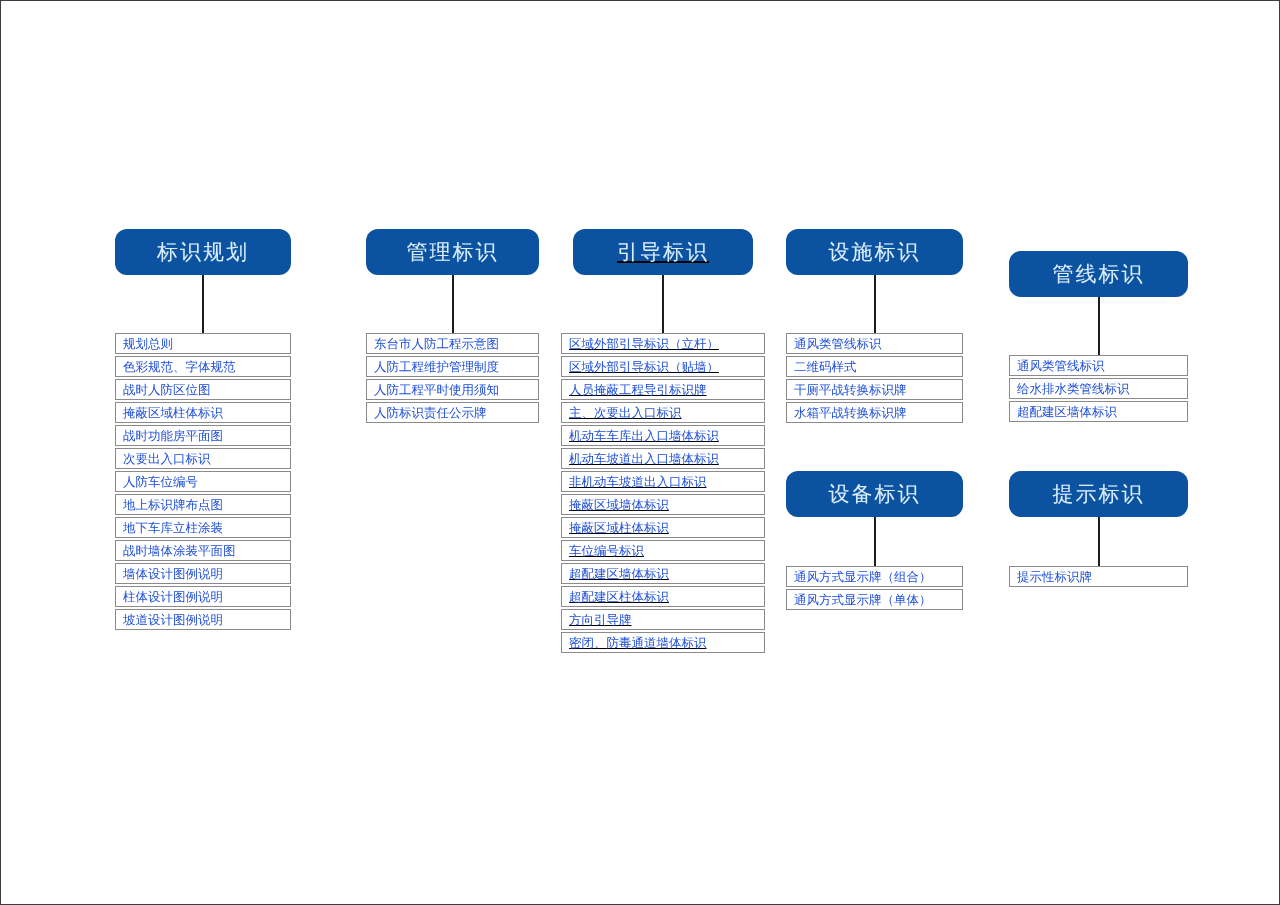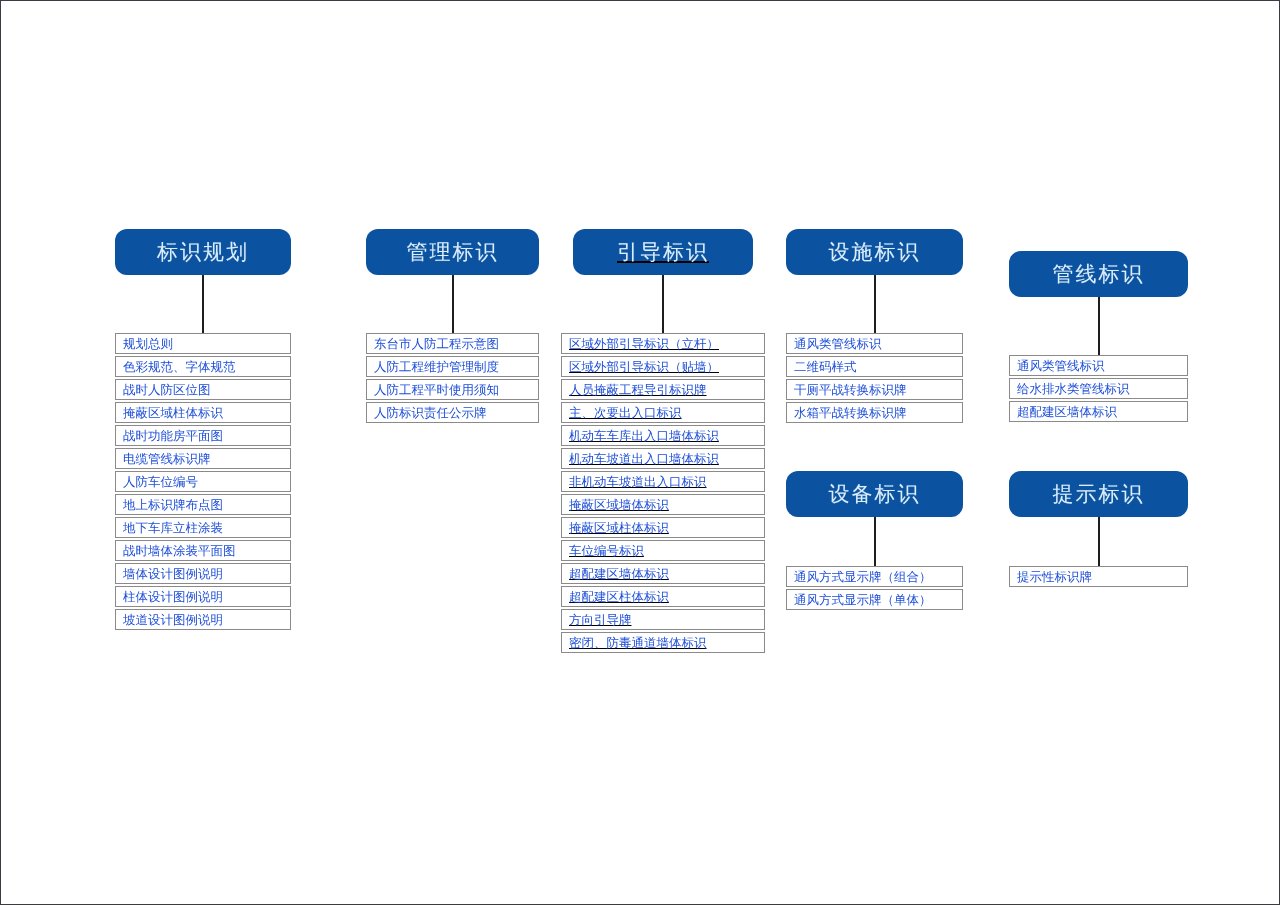--- a/index.html
+++ b/index.html
@@ -117,21 +117,21 @@
 
     <div class="group g-biaoshi-guihua">
       <div class="pill">标识规划</div>
       <div class="connector"></div>
       <div class="leaf-list">
         <div class="leaf">规划总则</div>
         <div class="leaf">色彩规范、字体规范</div>
         <div class="leaf">战时人防区位图</div>
         <div class="leaf">掩蔽区域柱体标识</div>
         <div class="leaf">战时功能房平面图</div>
-        <div class="leaf">电缆管线标识牌</div>
+        <div class="leaf">次要出入口标识</div>
         <div class="leaf">人防车位编号</div>
         <div class="leaf">地上标识牌布点图</div>
         <div class="leaf">地下车库立柱涂装</div>
         <div class="leaf">战时墙体涂装平面图</div>
         <div class="leaf">墙体设计图例说明</div>
         <div class="leaf">柱体设计图例说明</div>
         <div class="leaf">坡道设计图例说明</div>
       </div>
     </div>
 

